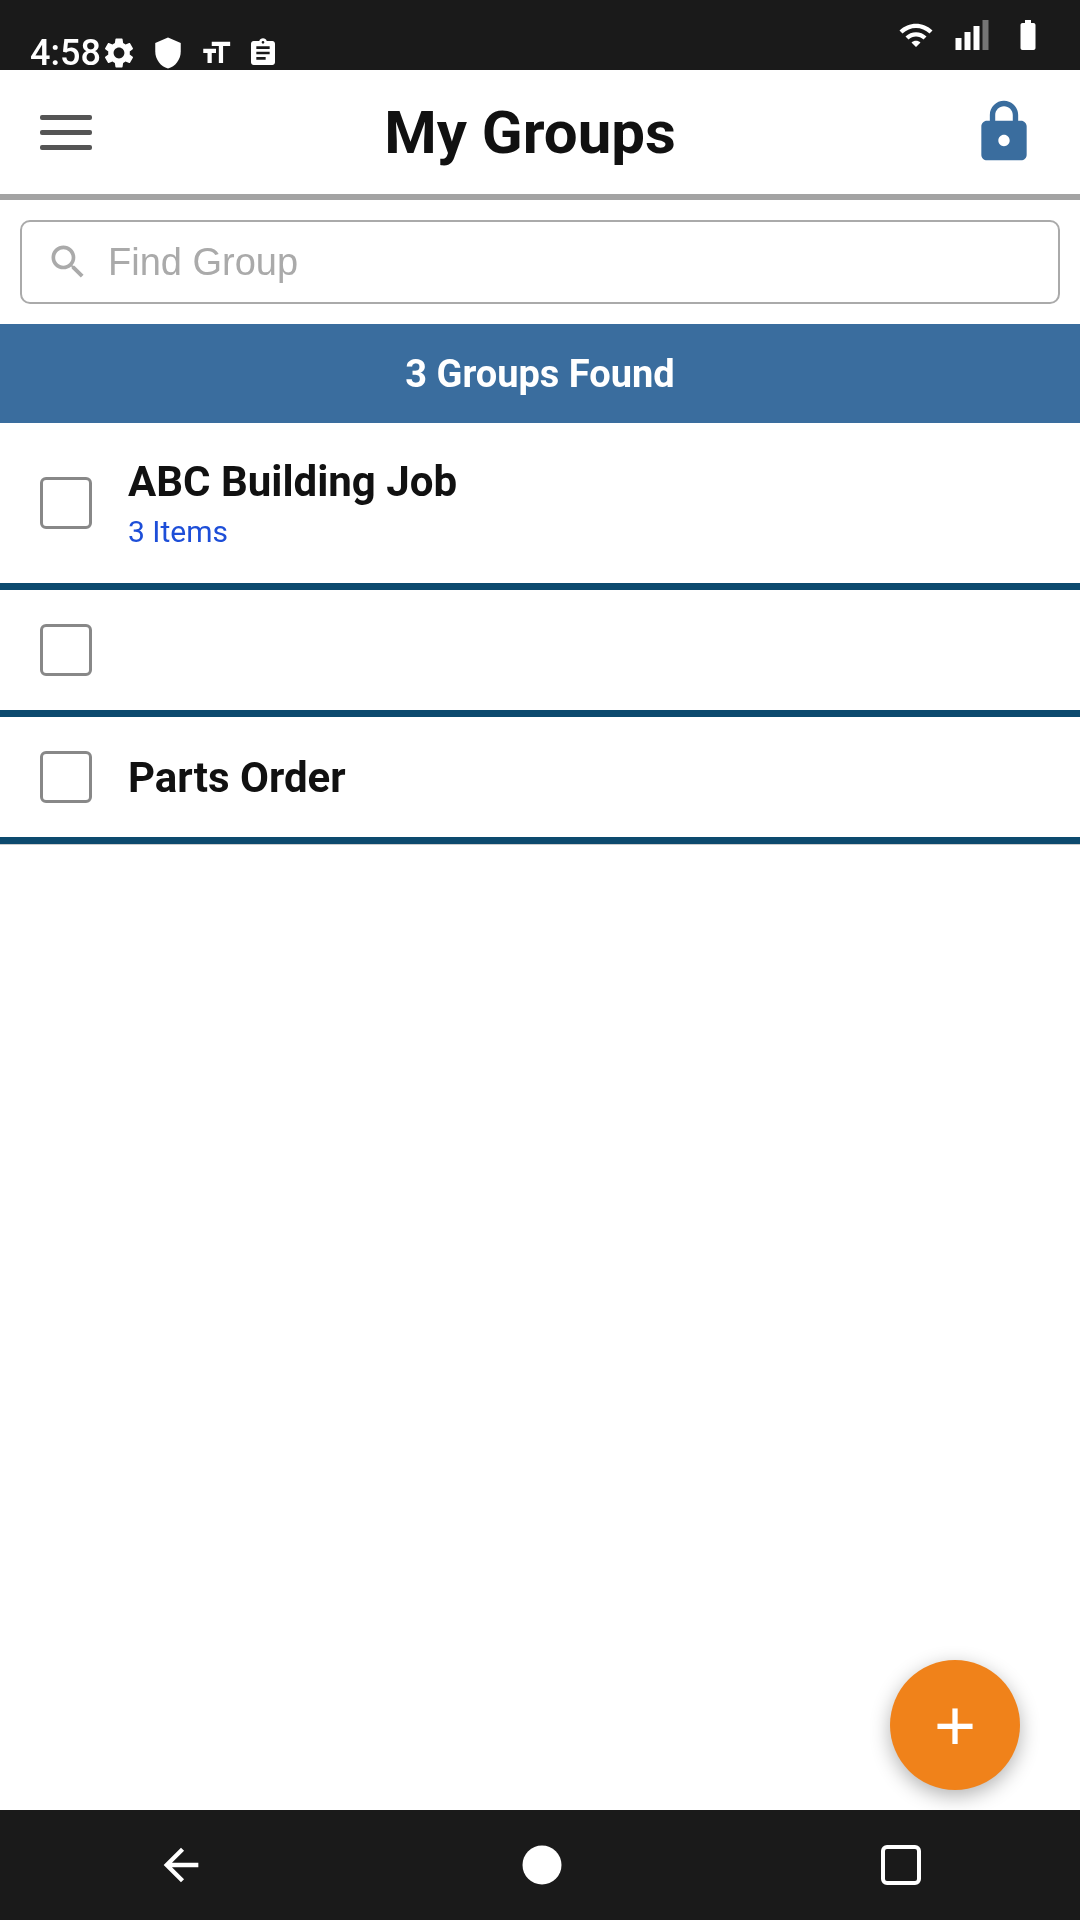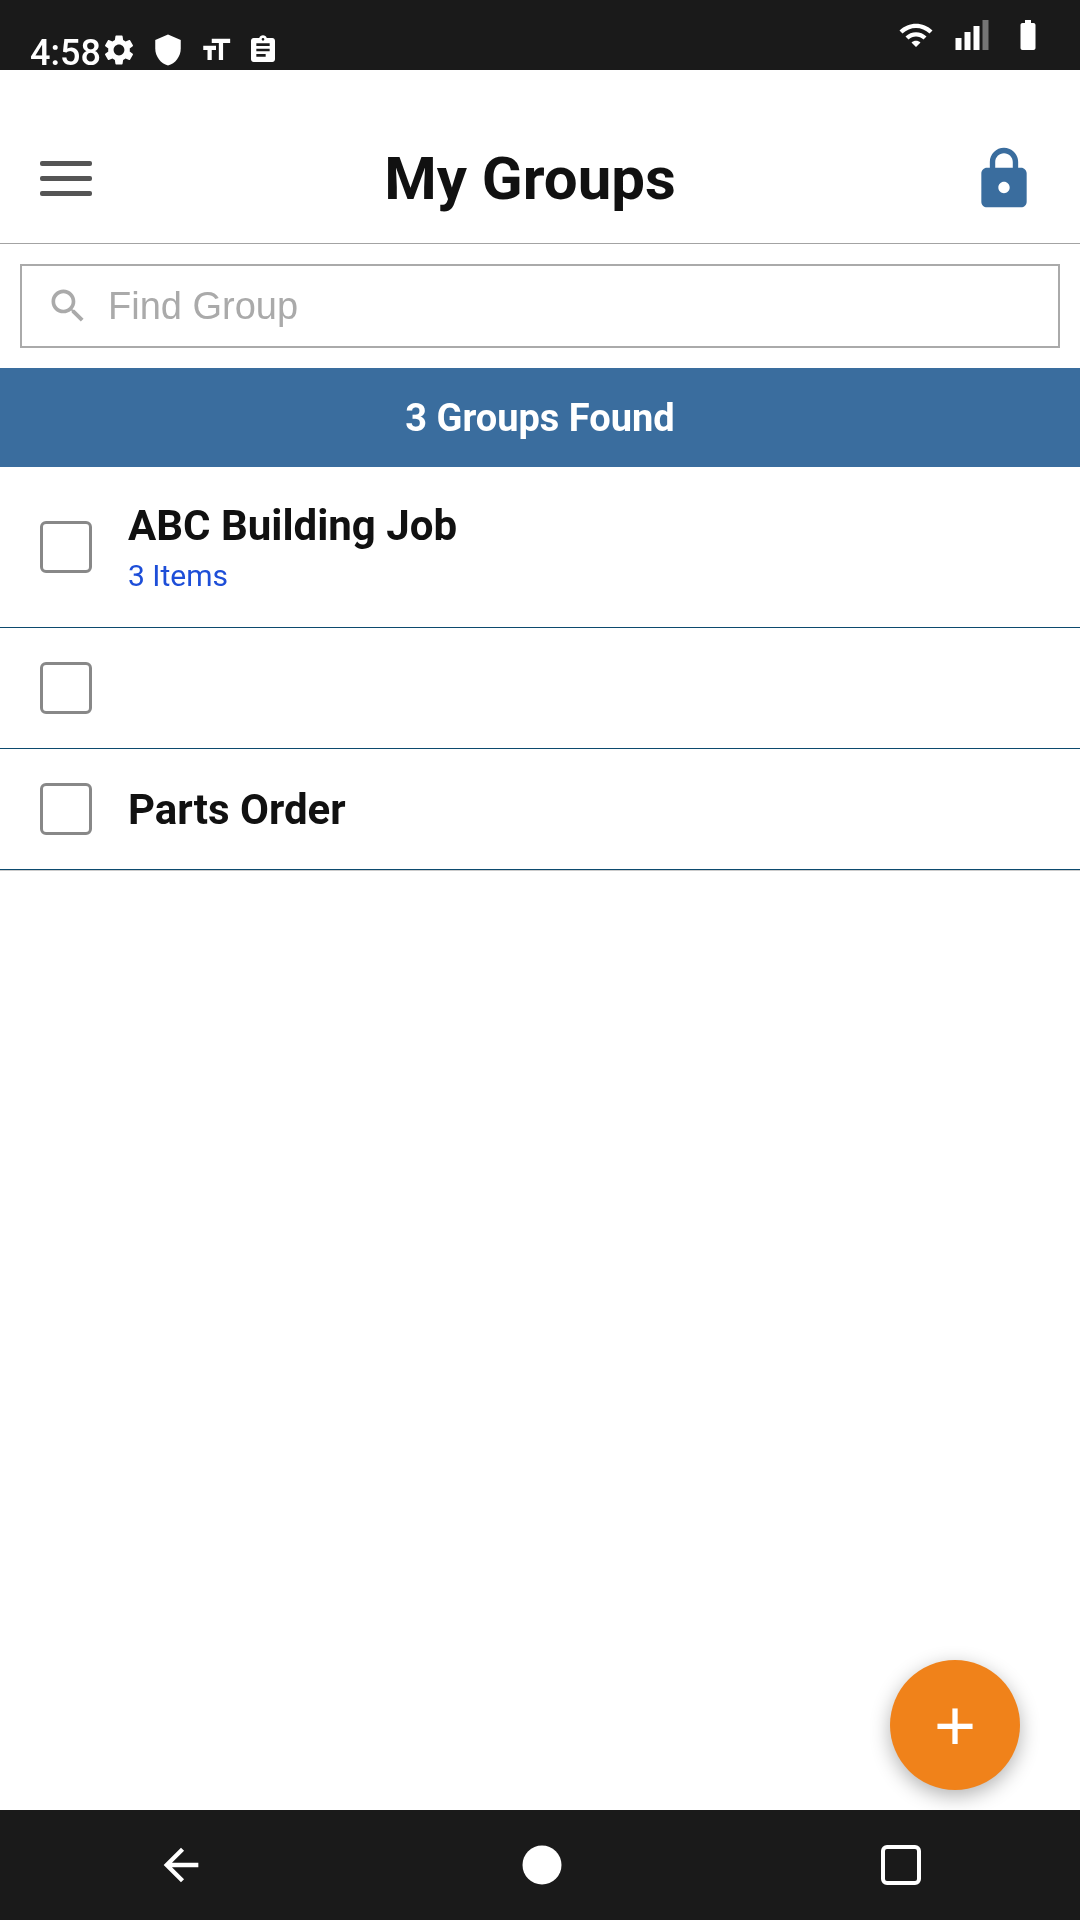--- a/index.html
+++ b/index.html
@@ -25,21 +25,21 @@
       background: #1a1a1a;
       display: flex;
       align-items: center;
       justify-content: space-between;
       padding: 0 30px;
       color: white;
     }
 
     .status-bar-left {
       display: flex;
-      align-items: flex-start;
+      align-items: center;
       margin-top: 36px;
     }
 
     .status-time {
       font-size: 36px;
       font-weight: 500;
       color: white;
     }
 
     .status-icons {
@@ -56,22 +56,21 @@
 
     
     .header {
       width: 100%;
       height: 130px;
       background: #ffffff;
       display: flex;
       align-items: center;
       justify-content: space-between;
       padding: 0 40px;
-      border-bottom: 1px solid #a3a3a3;
-      margin-top: 44px;
+      border-bottom: 6px solid #a3a3a3;
     }
 
     .header-title {
       font-size: 60px;
       font-weight: 700;
       color: #111111;
     }
 
     .hamburger-icon {
       cursor: pointer;
@@ -98,21 +97,21 @@
     
     .search-container {
       padding: 20px 20px;
       background: #ffffff;
     }
 
     .search-input-wrapper {
       display: flex;
       align-items: center;
       border: 2px solid #aaaaaa;
-      border-radius: 0;
+      border-radius: 10px;
       padding: 18px 24px;
       gap: 18px;
     }
 
     .search-input-wrapper input {
       border: none;
       outline: none;
       font-size: 38px;
       color: #333333;
       flex: 1;
@@ -141,21 +140,21 @@
 
     
     .group-list {
       width: 100%;
     }
 
     .group-item {
       display: flex;
       align-items: center;
       padding: 34px 40px;
-      border-bottom: 1px solid #0c4a6e;
+      border-bottom: 7px solid #0c4a6e;
       gap: 36px;
     }
 
     .group-checkbox {
       width: 52px;
       height: 52px;
       border: 3px solid #888888;
       border-radius: 6px;
       background: transparent;
       flex-shrink: 0;

